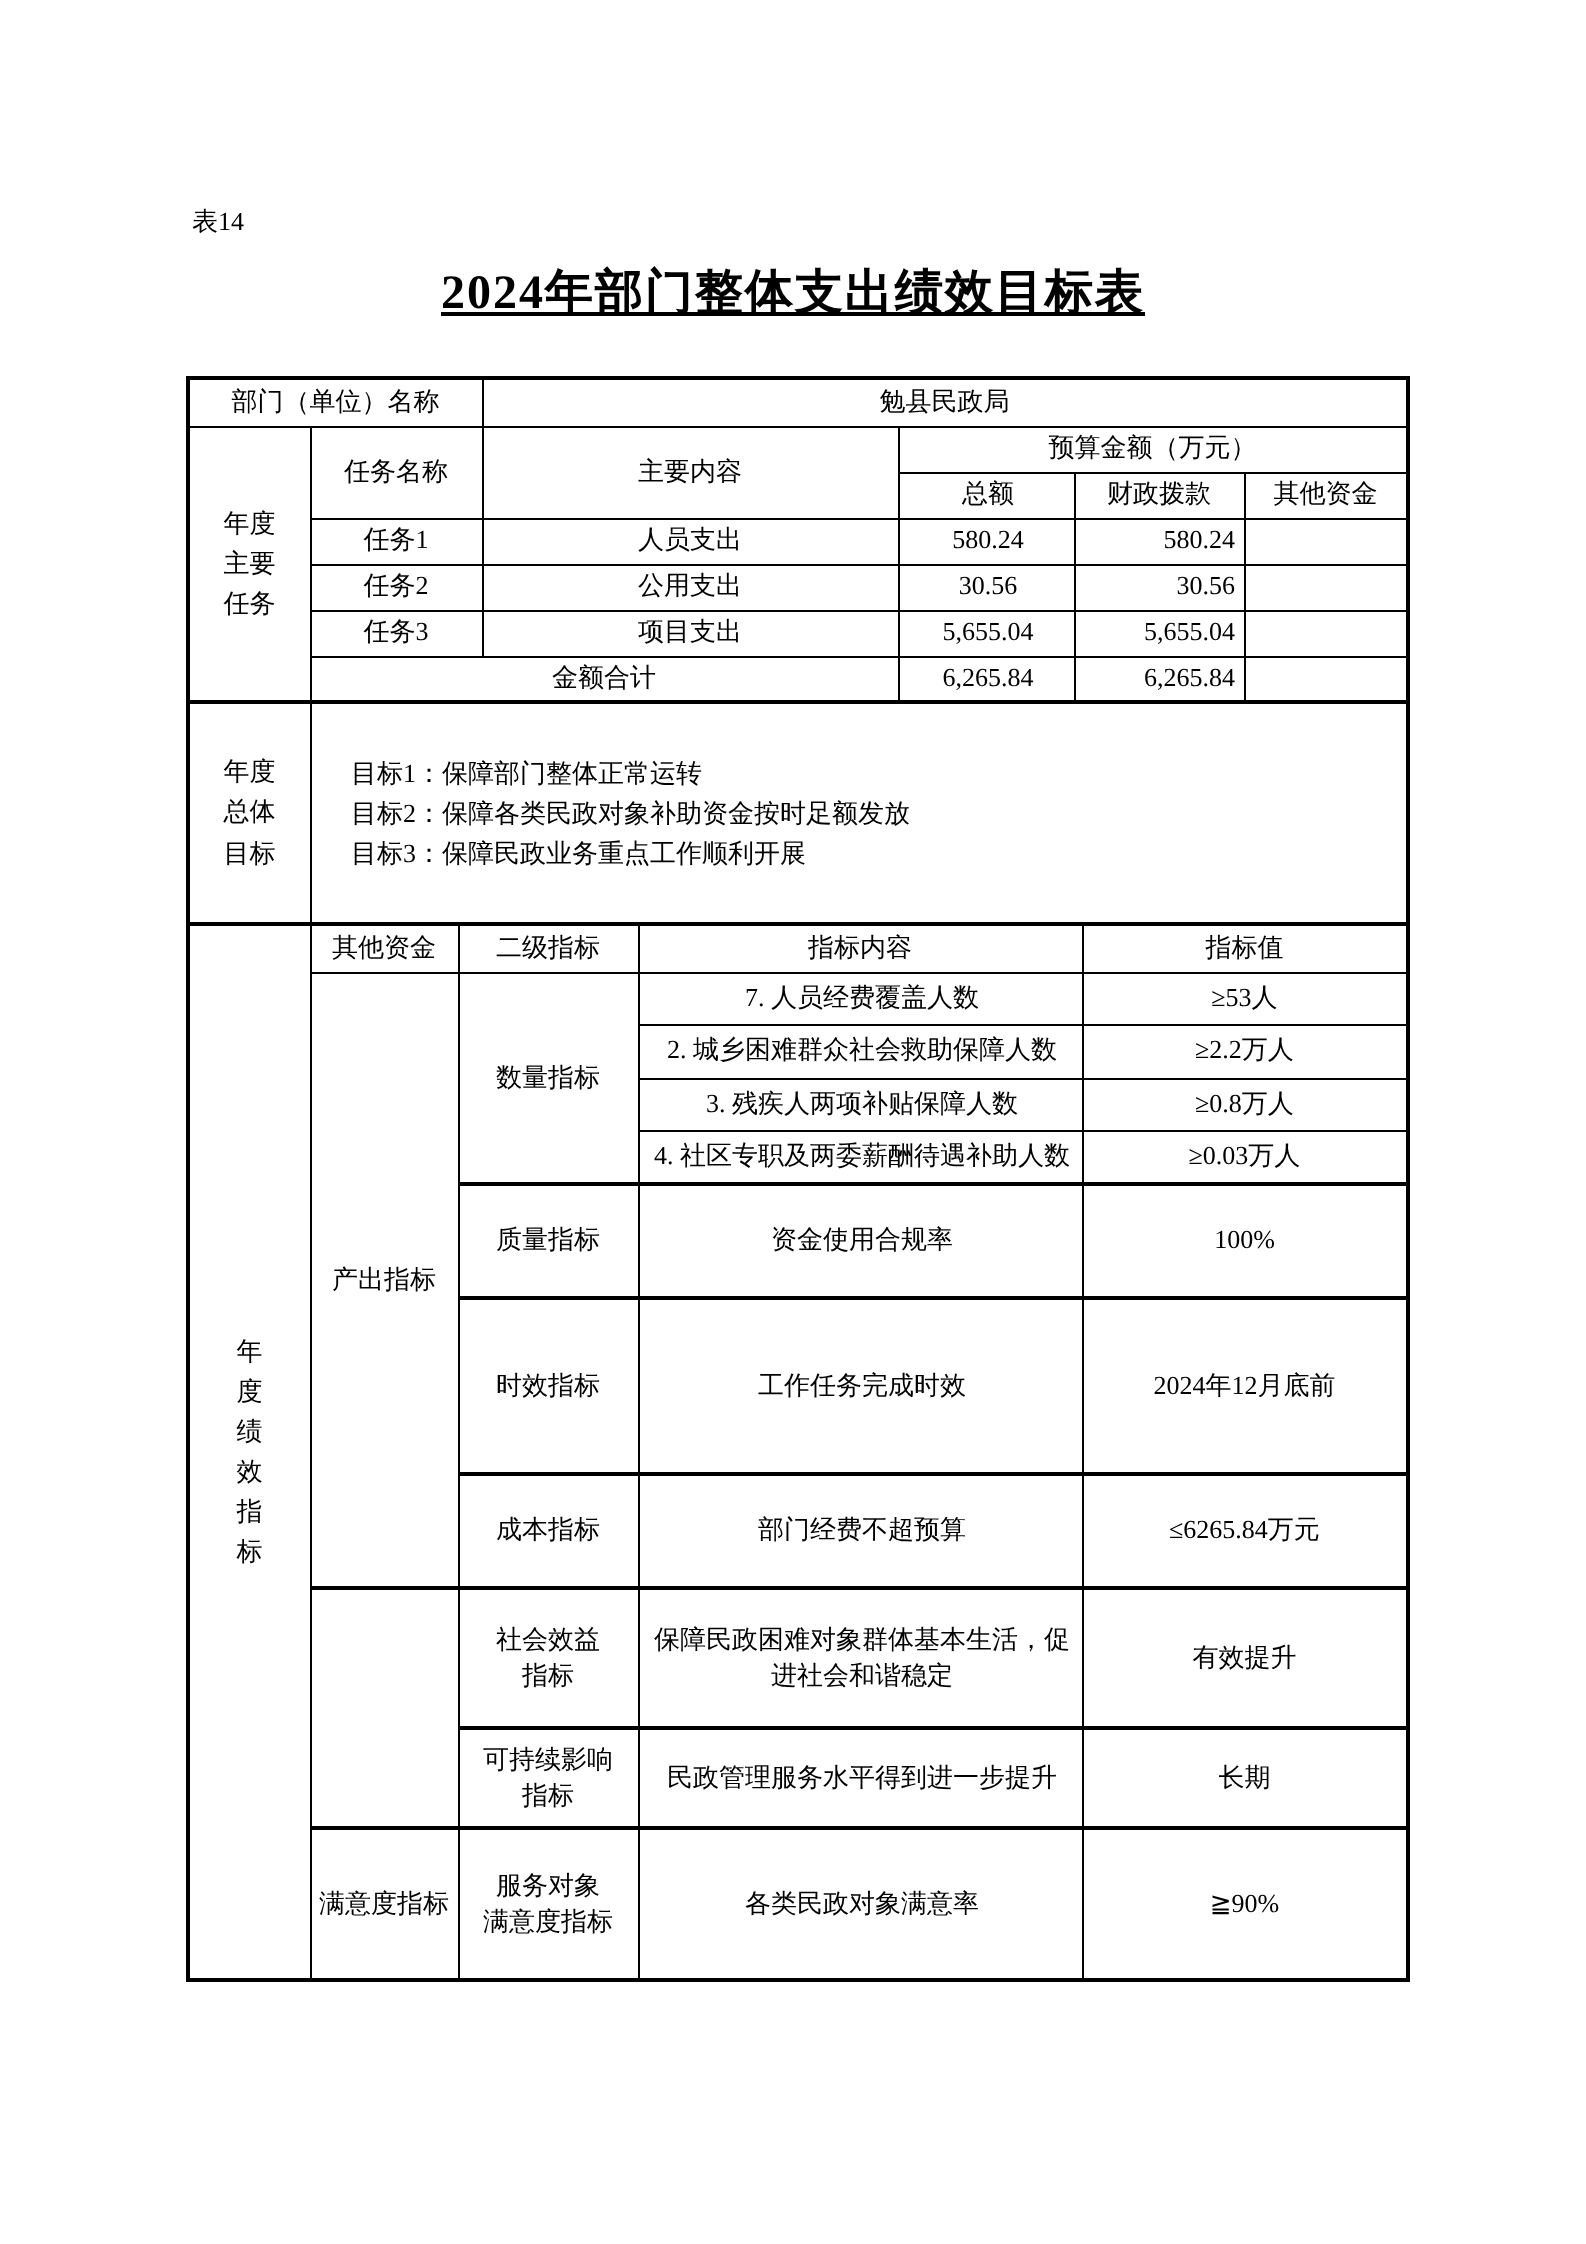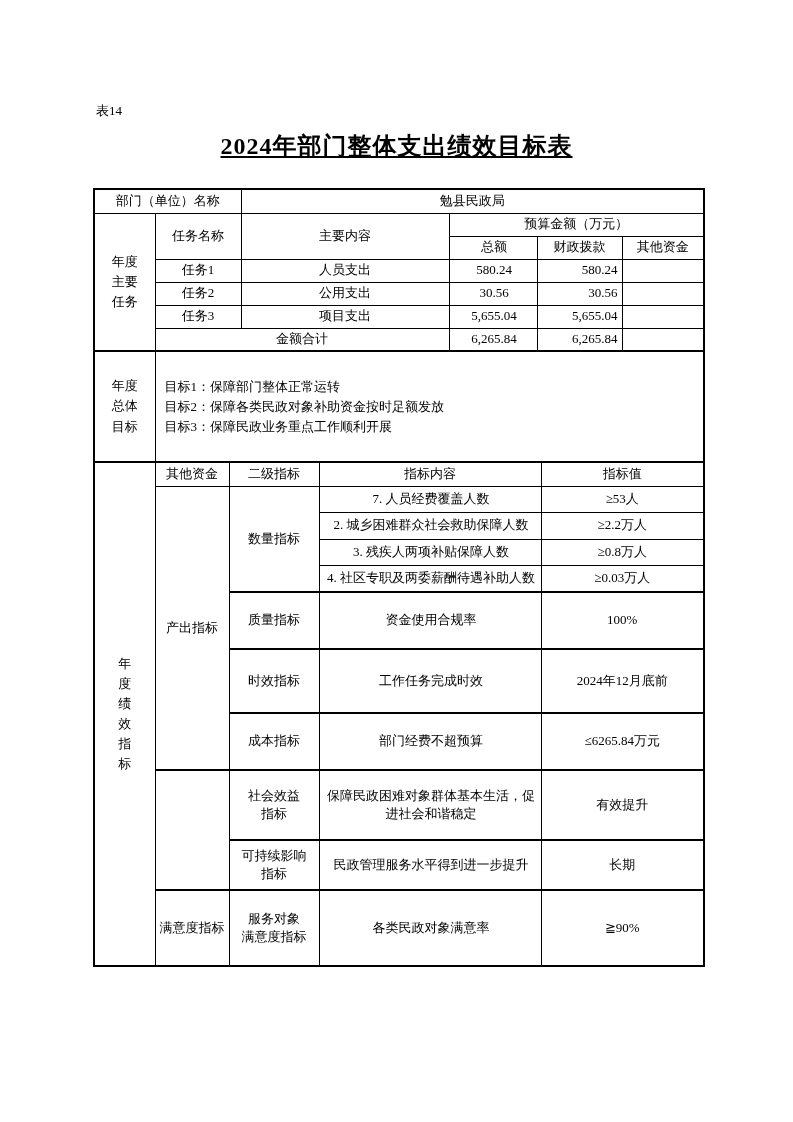--- a/index.html
+++ b/index.html
@@ -32,21 +32,21 @@
     padding:1px 3px;
     vertical-align:middle;
     text-align:center;
     overflow:hidden;
   }
   td.vhead{white-space:pre-line;line-height:1.55;}
   td.left{text-align:center;padding-left:5px;}
   td.right{text-align:right;padding-right:4px;}
   td.thick-top{border-top-width:2px;}
   td.wrap2{white-space:pre-line;}
-  .goals-cell{text-align:left;padding-left:9px;}
+  .goals-cell{text-align:left;padding-left:20px;}
   .goals-cell div{line-height:20px;}
 </style>
 </head>
 <body>
 
 <div class="sheet">
 
   <div class="tbl-label">表14</div>
   <div class="doc-title">2024年部门整体支出绩效目标表</div>
 
@@ -165,21 +165,21 @@
       </tr>
       <tr style="height:27px">
         <td class="left">4. 社区专职及两委薪酬待遇补助人数</td>
         <td>≥0.03万人</td>
       </tr>
       <tr style="height:57px">
         <td class="thick-top">质量指标</td>
         <td class="left thick-top">资金使用合规率</td>
         <td class="thick-top">100%</td>
       </tr>
-      <tr style="height:64px">
+      <tr style="height:88px">
         <td class="thick-top">时效指标</td>
         <td class="left thick-top">工作任务完成时效</td>
         <td class="thick-top">2024年12月底前</td>
       </tr>
       <tr style="height:57px">
         <td class="thick-top">成本指标</td>
         <td class="left thick-top">部门经费不超预算</td>
         <td class="thick-top">≤6265.84万元</td>
       </tr>
       <tr style="height:70px">

